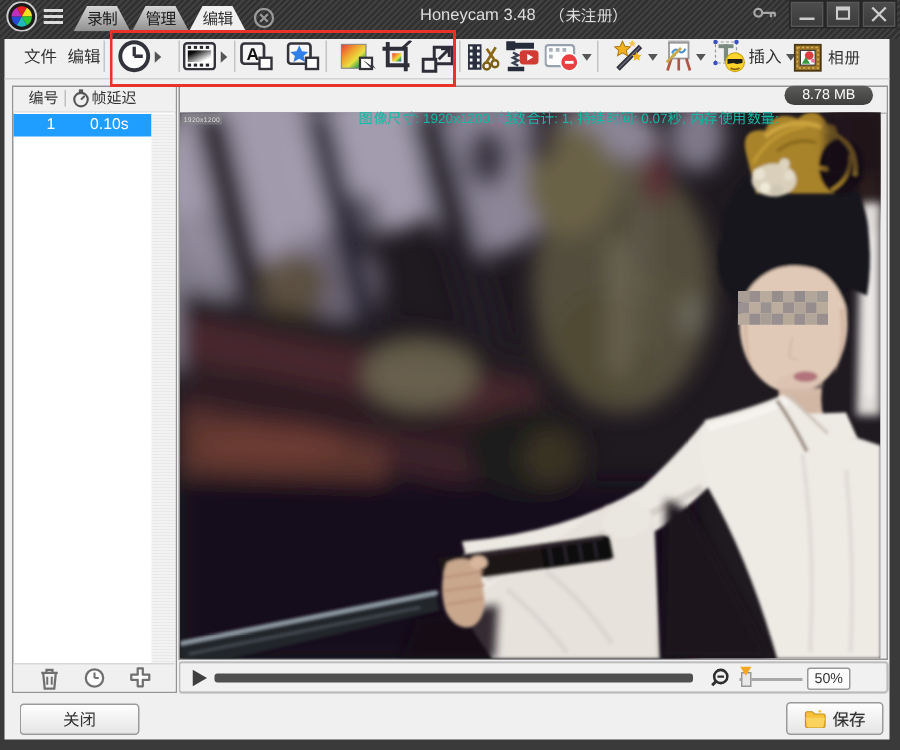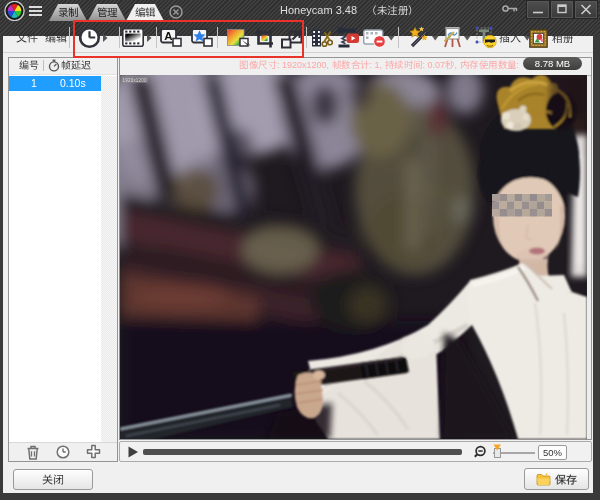--- a/index.html
+++ b/index.html
@@ -1,21 +1,21 @@
 <!DOCTYPE html>
 <html><head><meta charset="utf-8">
 <style>
 *{margin:0;padding:0;box-sizing:border-box}
 html,body{width:600px;height:500px;overflow:hidden;font-family:"Liberation Sans",sans-serif}
 #win{position:absolute;left:0;top:0;width:600px;height:500px;background:#3a3a3a}
 .abs{position:absolute}
 .cj{position:absolute;display:flex;align-items:center}
 .cj svg{fill:currentColor;flex:none}
 .ic{position:absolute}
-#titlebar{position:absolute;left:0;top:0;width:600px;height:36px;
+#titlebar{position:absolute;left:0;top:0;width:600px;height:26px;
  background:repeating-linear-gradient(135deg,#404040 0 1.5px,#303030 1.5px 3px);}
 #body{position:absolute;left:3px;top:21px;width:590px;height:472px;background:#f0f0f0}
 .tab{position:absolute;top:4px;height:17px;color:#1e1e1e;font-size:10.5px;display:flex;align-items:center;justify-content:center;
  background:linear-gradient(#d6d6d6,#909090);clip-path:polygon(9px 0,calc(100% - 9px) 0,100% 100%,0 100%)}
 .tab.act{background:#f0f0f0;color:#333}
 .sep{position:absolute;top:27px;height:21px;width:1px;background:#c4c4c4}
 .winbtn{position:absolute;top:0;height:19px;width:24px;background:linear-gradient(#4e4e4e,#3a3a3a);border:1px solid #262626;box-shadow:inset 0 0 0 1px #565656}
 #redrect{position:absolute;left:73px;top:20px;width:231px;height:38px;border:2px solid #e8322a;z-index:50}
 #lpanel{position:absolute;left:8px;top:57px;width:110px;height:405px;background:#fff;border:1px solid #949494}
 #lheader{position:absolute;left:0;top:0;width:108px;height:17px;background:#f0f0f0;border-bottom:1px solid #e2e2e2}
@@ -436,21 +436,21 @@
  <span class="cj" style="left:552px;top:33px;color:#333">
       <svg width="10.5" height="10.5" viewBox="0 0 1000 1000" style="flex:none" fill="currentColor">
         <use href="#u76f8"></use>
       </svg>
       <svg width="10.5" height="10.5" viewBox="0 0 1000 1000" style="flex:none" fill="currentColor">
         <use href="#u518c"></use>
       </svg>
     </span>
  <div class="abs" style="left:3px;top:52px;width:590px;height:1px;background:#d2d2d2"></div>
 
- <span class="cj" style="left:239px;top:58px;height:13px;color:#fca5a5;z-index:6">
+ <span class="cj" style="left:239px;top:72px;height:13px;color:#14b8a6;z-index:6">
       <svg width="9.5" height="9.5" viewBox="0 0 1000 1000" style="flex:none" fill="currentColor">
         <use href="#u56fe"></use>
       </svg>
       <svg width="9.5" height="9.5" viewBox="0 0 1000 1000" style="flex:none" fill="currentColor">
         <use href="#u50cf"></use>
       </svg>
       <svg width="9.5" height="9.5" viewBox="0 0 1000 1000" style="flex:none" fill="currentColor">
         <use href="#u5c3a"></use>
       </svg>
       <svg width="9.5" height="9.5" viewBox="0 0 1000 1000" style="flex:none" fill="currentColor">

